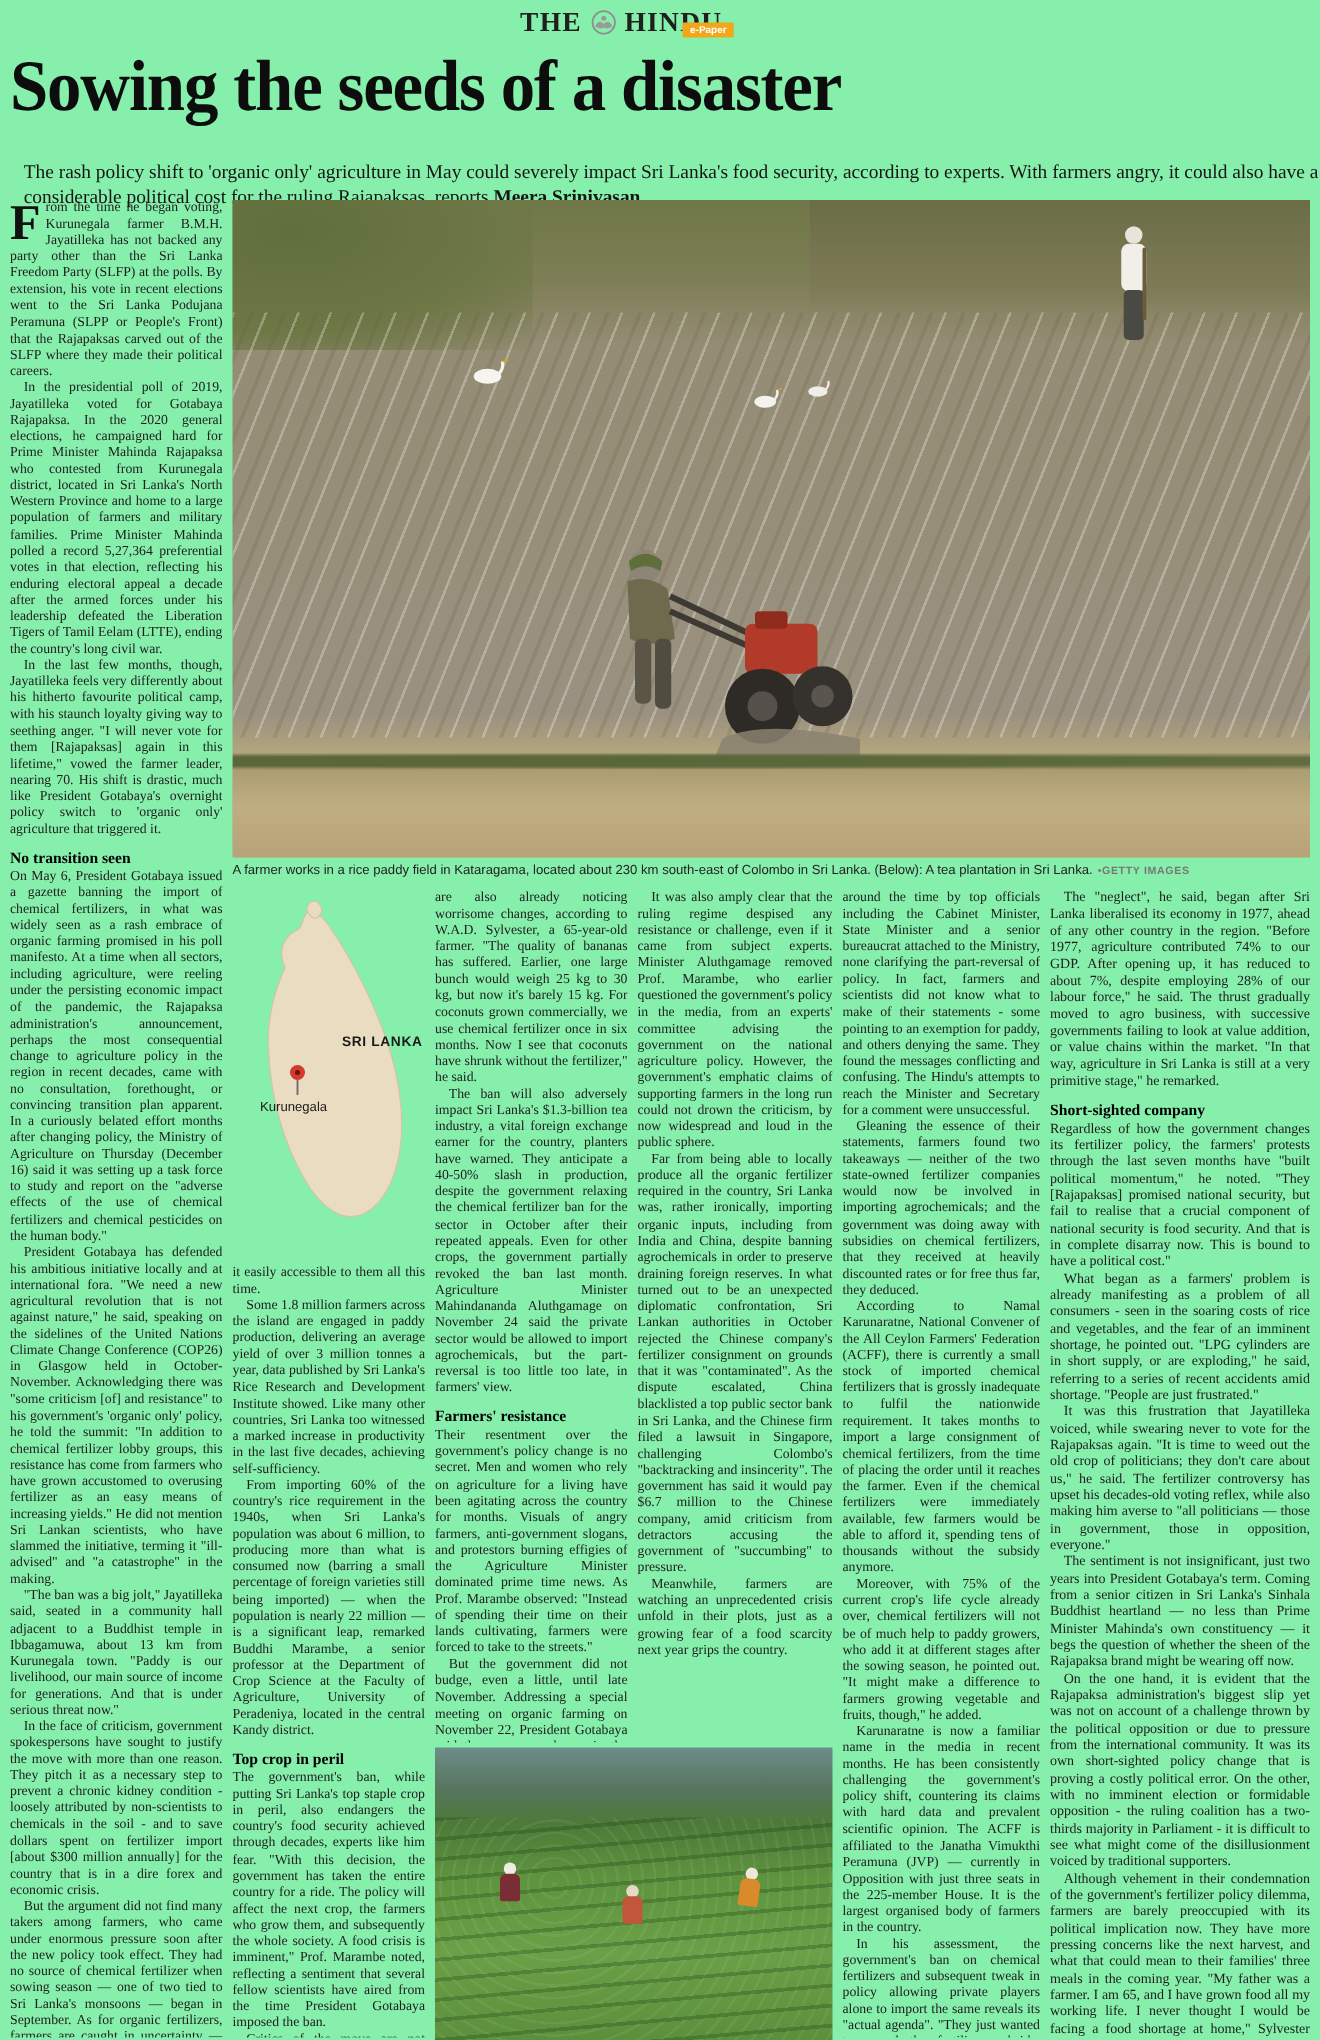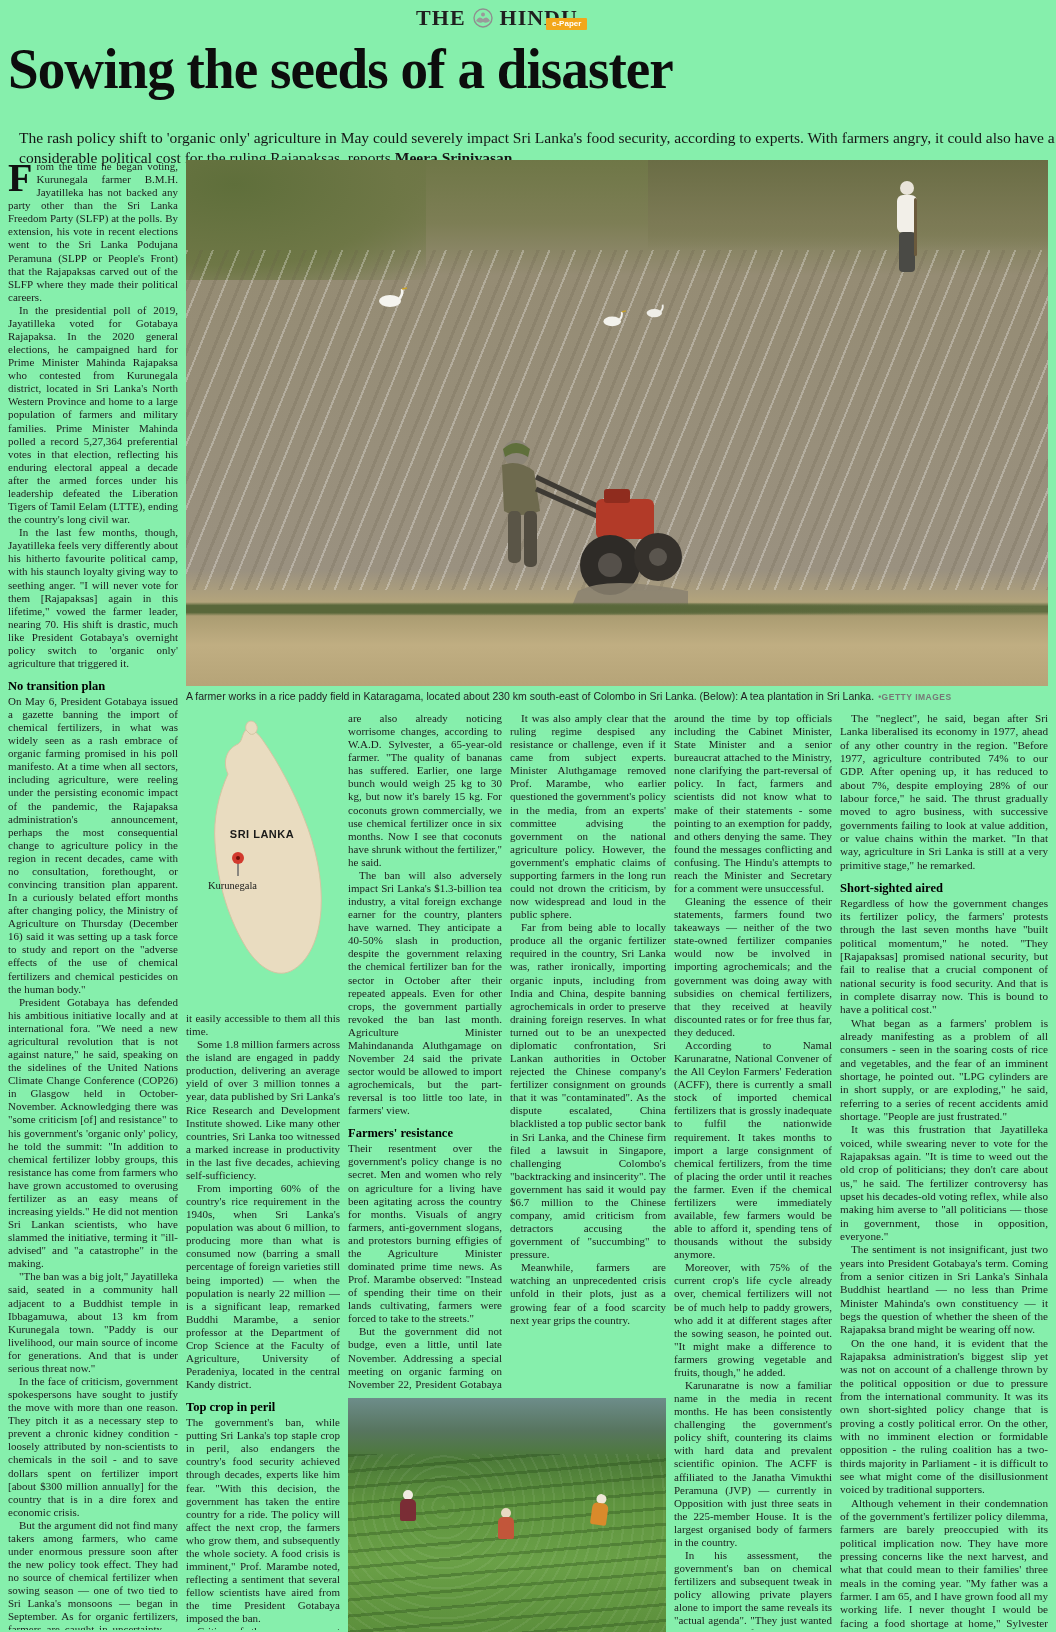--- a/index.html
+++ b/index.html
@@ -53,24 +53,24 @@
   .col4{left:510px;top:712px;width:156px;height:682px;}
   .col5{left:674px;top:712px;width:158px;height:918px;}
   .col6{left:840px;top:712px;width:208px;height:918px;font-size:11.2px;}
   .para{margin:0;text-indent:11px;}
   .para.noindent{text-indent:0;}
   .para.dropcap::first-letter{float:left;font-size:40px;line-height:32px;padding:2px 4px 0 0;font-weight:bold;color:#111;}
   .subhead{margin:9px 0 1px 0;font-size:12.5px;font-weight:bold;color:#000;text-align:left;}
   
   .map{position:relative;width:152px;height:292px;margin:0 0 8px 0;}
   .map svg{position:absolute;left:0;top:0;}
-  .map-country{position:absolute;left:0;top:116px;width:100%;text-align:center;
+  .map-country{position:absolute;left:0;top:116px;width:100%;text-align:right;
                font-family:"Liberation Sans",sans-serif;font-weight:bold;font-size:11px;
                letter-spacing:.5px;color:#1a1a1a;}
-  .map-city{position:absolute;left:22px;top:168px;font-family:Liberation Serif, serif;
+  .map-city{position:absolute;left:22px;top:168px;font-family:Liberation Sans, sans-serif;
             font-size:10.5px;color:#1a1a1a;}
   
   .photo2{position:absolute;left:348px;top:1398px;width:318px;height:234px;overflow:hidden;
           background:linear-gradient(180deg,#6d8d8a 0%,#57755f 14%,#4c7a38 26%,#5f943f 45%,#6aa047 70%,#5c8f3c 100%);}
   .tea-rows{position:absolute;left:0;top:56px;width:100%;height:178px;opacity:.5;
     background:repeating-linear-gradient(175deg,rgba(28,60,18,.55) 0 3px,rgba(0,0,0,0) 3px 16px),
                repeating-radial-gradient(circle at 30% 30%,rgba(255,255,255,.12) 0 2px,rgba(0,0,0,0) 2px 10px);}
   .worker{position:absolute;}
   .w-head{width:10px;height:10px;border-radius:50%;margin:0 auto;}
   .w-body{width:16px;height:22px;border-radius:5px 5px 2px 2px;margin-top:-1px;}
@@ -144,21 +144,21 @@
 
     <div class="ph-bank"></div>
   </div>
 
   <p class="caption"><span>A farmer works in a rice paddy field in Kataragama, located about 230 km south-east of Colombo in Sri Lanka. (Below): A tea plantation in Sri Lanka.</span><span class="credit">•GETTY IMAGES</span></p>
 
   <div class="col col1">
       <p class="para noindent dropcap">From the time he began voting, Kurunegala farmer B.M.H. Jayatilleka has not backed any party other than the Sri Lanka Freedom Party (SLFP) at the polls. By extension, his vote in recent elections went to the Sri Lanka Podujana Peramuna (SLPP or People's Front) that the Rajapaksas carved out of the SLFP where they made their political careers.</p>
       <p class="para">In the presidential poll of 2019, Jayatilleka voted for Gotabaya Rajapaksa. In the 2020 general elections, he campaigned hard for Prime Minister Mahinda Rajapaksa who contested from Kurunegala district, located in Sri Lanka's North Western Province and home to a large population of farmers and military families. Prime Minister Mahinda polled a record 5,27,364 preferential votes in that election, reflecting his enduring electoral appeal a decade after the armed forces under his leadership defeated the Liberation Tigers of Tamil Eelam (LTTE), ending the country's long civil war.</p>
       <p class="para">In the last few months, though, Jayatilleka feels very differently about his hitherto favourite political camp, with his staunch loyalty giving way to seething anger. "I will never vote for them [Rajapaksas] again in this lifetime," vowed the farmer leader, nearing 70. His shift is drastic, much like President Gotabaya's overnight policy switch to 'organic only' agriculture that triggered it.</p>
-      <h3 class="subhead">No transition plan</h3>
+      <h3 class="subhead">No transition seen</h3>
       <p class="para noindent">On May 6, President Gotabaya issued a gazette banning the import of chemical fertilizers, in what was widely seen as a rash embrace of organic farming promised in his poll manifesto. At a time when all sectors, including agriculture, were reeling under the persisting economic impact of the pandemic, the Rajapaksa administration's announcement, perhaps the most consequential change to agriculture policy in the region in recent decades, came with no consultation, forethought, or convincing transition plan apparent. In a curiously belated effort months after changing policy, the Ministry of Agriculture on Thursday (December 16) said it was setting up a task force to study and report on the "adverse effects of the use of chemical fertilizers and chemical pesticides on the human body."</p>
       <p class="para">President Gotabaya has defended his ambitious initiative locally and at international fora. "We need a new agricultural revolution that is not against nature," he said, speaking on the sidelines of the United Nations Climate Change Conference (COP26) in Glasgow held in October-November. Acknowledging there was "some criticism [of] and resistance" to his government's 'organic only' policy, he told the summit: "In addition to chemical fertilizer lobby groups, this resistance has come from farmers who have grown accustomed to overusing fertilizer as an easy means of increasing yields." He did not mention Sri Lankan scientists, who have slammed the initiative, terming it "ill-advised" and "a catastrophe" in the making.</p>
       <p class="para">"The ban was a big jolt," Jayatilleka said, seated in a community hall adjacent to a Buddhist temple in Ibbagamuwa, about 13 km from Kurunegala town. "Paddy is our livelihood, our main source of income for generations. And that is under serious threat now."</p>
       <p class="para">In the face of criticism, government spokespersons have sought to justify the move with more than one reason. They pitch it as a necessary step to prevent a chronic kidney condition - loosely attributed by non-scientists to chemicals in the soil - and to save dollars spent on fertilizer import [about $300 million annually] for the country that is in a dire forex and economic crisis.</p>
       <p class="para">But the argument did not find many takers among farmers, who came under enormous pressure soon after the new policy took effect. They had no source of chemical fertilizer when sowing season — one of two tied to Sri Lanka's monsoons — began in September. As for organic fertilizers, farmers are caught in uncertainty — over its availability, quality and potential effect. "It is all just chaotic," said Jayatilleka, who heads a farmers' society in the district.</p>
     </div>
 
   <div class="col col2">
     <figure class="map">
       <svg width="152" height="292" viewBox="0 0 152 292">
@@ -197,21 +197,21 @@
   <div class="col col5">
       <p class="para noindent">around the time by top officials including the Cabinet Minister, State Minister and a senior bureaucrat attached to the Ministry, none clarifying the part-reversal of policy. In fact, farmers and scientists did not know what to make of their statements - some pointing to an exemption for paddy, and others denying the same. They found the messages conflicting and confusing. The Hindu's attempts to reach the Minister and Secretary for a comment were unsuccessful.</p>
       <p class="para">Gleaning the essence of their statements, farmers found two takeaways — neither of the two state-owned fertilizer companies would now be involved in importing agrochemicals; and the government was doing away with subsidies on chemical fertilizers, that they received at heavily discounted rates or for free thus far, they deduced.</p>
       <p class="para">According to Namal Karunaratne, National Convener of the All Ceylon Farmers' Federation (ACFF), there is currently a small stock of imported chemical fertilizers that is grossly inadequate to fulfil the nationwide requirement. It takes months to import a large consignment of chemical fertilizers, from the time of placing the order until it reaches the farmer. Even if the chemical fertilizers were immediately available, few farmers would be able to afford it, spending tens of thousands without the subsidy anymore.</p>
       <p class="para">Moreover, with 75% of the current crop's life cycle already over, chemical fertilizers will not be of much help to paddy growers, who add it at different stages after the sowing season, he pointed out. "It might make a difference to farmers growing vegetable and fruits, though," he added.</p>
       <p class="para">Karunaratne is now a familiar name in the media in recent months. He has been consistently challenging the government's policy shift, countering its claims with hard data and prevalent scientific opinion. The ACFF is affiliated to the Janatha Vimukthi Peramuna (JVP) — currently in Opposition with just three seats in the 225-member House. It is the largest organised body of farmers in the country.</p>
       <p class="para">In his assessment, the government's ban on chemical fertilizers and subsequent tweak in policy allowing private players alone to import the same reveals its "actual agenda". "They just wanted to cancel the fertilizer subsidy, which they know will be an unpopular decision at any time," he said. "Sadly, because of the route they took, our farmers will now forever be repulsed by the idea of organic farming, averse to exploring its merits." The government's efforts, he said, is the "greatest disservice" to the concept of organic farming.</p>
     </div>
   <div class="col col6">
       <p class="para">The "neglect", he said, began after Sri Lanka liberalised its economy in 1977, ahead of any other country in the region. "Before 1977, agriculture contributed 74% to our GDP. After opening up, it has reduced to about 7%, despite employing 28% of our labour force," he said. The thrust gradually moved to agro business, with successive governments failing to look at value addition, or value chains within the market. "In that way, agriculture in Sri Lanka is still at a very primitive stage," he remarked.</p>
-      <h3 class="subhead">Short-sighted aired</h3>
+      <h3 class="subhead">Short-sighted company</h3>
       <p class="para noindent">Regardless of how the government changes its fertilizer policy, the farmers' protests through the last seven months have "built political momentum," he noted. "They [Rajapaksas] promised national security, but fail to realise that a crucial component of national security is food security. And that is in complete disarray now. This is bound to have a political cost."</p>
       <p class="para">What began as a farmers' problem is already manifesting as a problem of all consumers - seen in the soaring costs of rice and vegetables, and the fear of an imminent shortage, he pointed out. "LPG cylinders are in short supply, or are exploding," he said, referring to a series of recent accidents amid shortage. "People are just frustrated."</p>
       <p class="para">It was this frustration that Jayatilleka voiced, while swearing never to vote for the Rajapaksas again. "It is time to weed out the old crop of politicians; they don't care about us," he said. The fertilizer controversy has upset his decades-old voting reflex, while also making him averse to "all politicians — those in government, those in opposition, everyone."</p>
       <p class="para">The sentiment is not insignificant, just two years into President Gotabaya's term. Coming from a senior citizen in Sri Lanka's Sinhala Buddhist heartland — no less than Prime Minister Mahinda's own constituency — it begs the question of whether the sheen of the Rajapaksa brand might be wearing off now.</p>
       <p class="para">On the one hand, it is evident that the Rajapaksa administration's biggest slip yet was not on account of a challenge thrown by the political opposition or due to pressure from the international community. It was its own short-sighted policy change that is proving a costly political error. On the other, with no imminent election or formidable opposition - the ruling coalition has a two-thirds majority in Parliament - it is difficult to see what might come of the disillusionment voiced by traditional supporters.</p>
       <p class="para">Although vehement in their condemnation of the government's fertilizer policy dilemma, farmers are barely preoccupied with its political implication now. They have more pressing concerns like the next harvest, and what that could mean to their families' three meals in the coming year. "My father was a farmer. I am 65, and I have grown food all my working life. I never thought I would be facing a food shortage at home," Sylvester said.</p>
     </div>
 
   <div class="photo2">
     <div class="tea-rows"></div>

